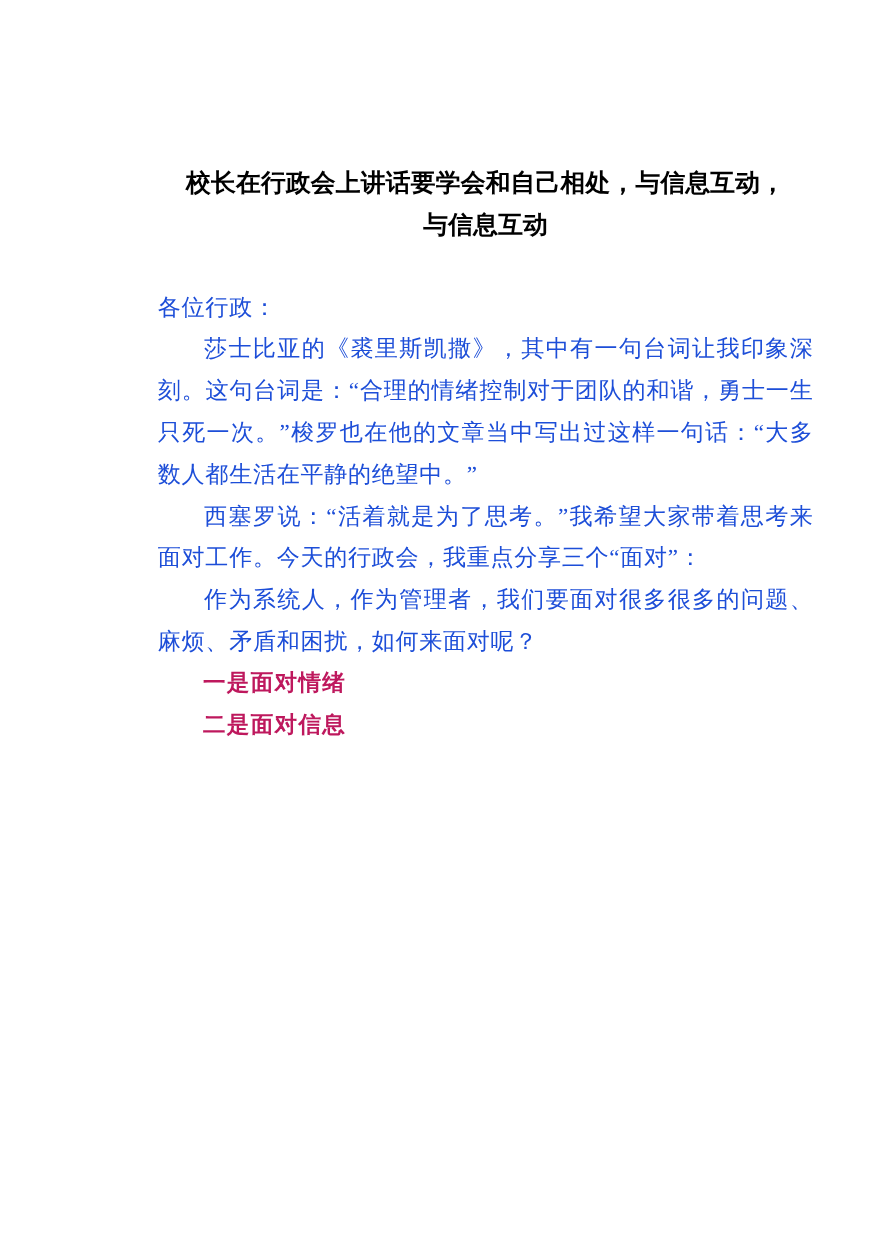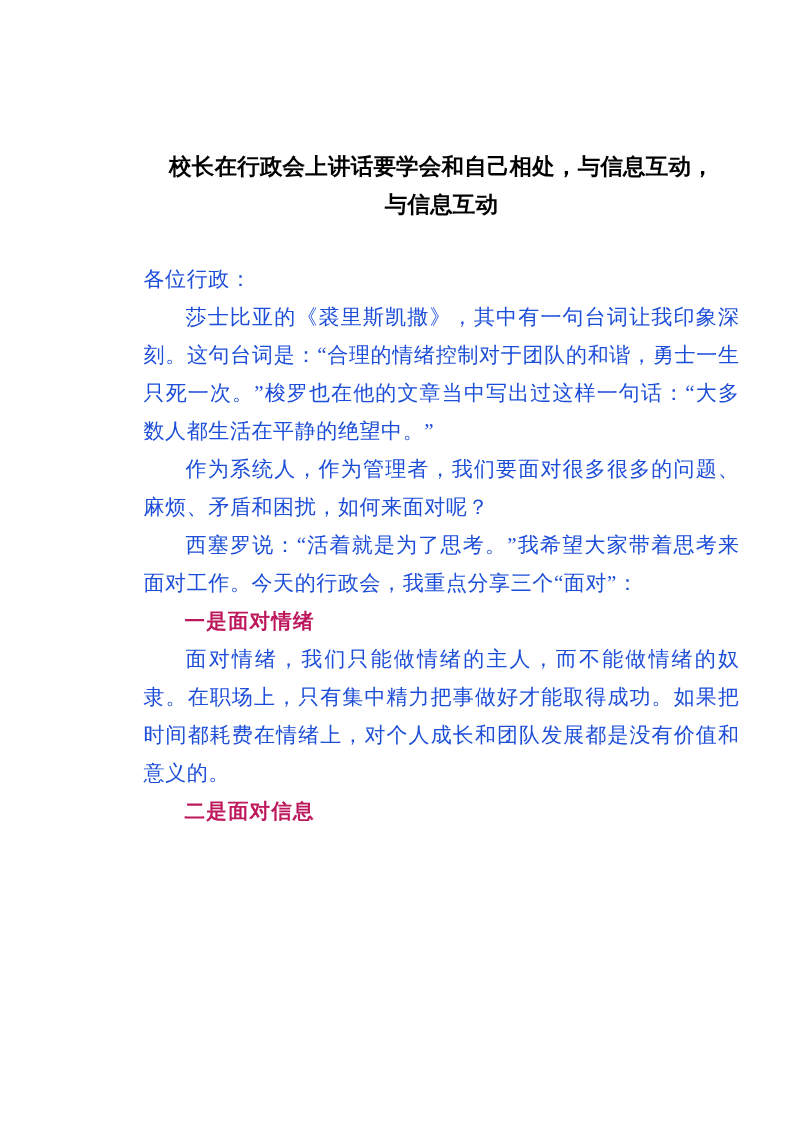--- a/index.html
+++ b/index.html
@@ -87,25 +87,24 @@
       <span>校长在行政会上讲话要学会和自己相处，与信息互动，</span><br>
       <span>与信息互动</span>
     </h1>
 
     <div class="title-gap"></div>
 
     <p class="para noindent">各位行政：</p>
 
     <p class="para indent">莎士比亚的《裘里斯凯撒》，其中有一句台词让我印象深刻。这句台词是：“合理的情绪控制对于团队的和谐，勇士一生只死一次。”梭罗也在他的文章当中写出过这样一句话：“大多数人都生活在平静的绝望中。”</p>
 
+    <p class="para indent">西塞罗说：“活着就是为了思考。”我希望大家带着思考来面对工作。今天的行政会，我重点分享三个“面对”：</p>
+
     <p class="para indent">作为系统人，作为管理者，我们要面对很多很多的问题、麻烦、矛盾和困扰，如何来面对呢？</p>
-
-    <p class="para indent">西塞罗说：“活着就是为了思考。”我希望大家带着思考来面对工作。今天的行政会，我重点分享三个“面对”：</p>
 
     <p class="section-head">一是面对情绪</p>
 
 
-    <p class="para indent">面对情绪，我们只能做情绪的主人，而不能做情绪的奴隶。在职场上，只有集中精力把事做好才能取得成功。如果把时间都耗费在情绪上，对个人成长和团队发展都是没有价值和意义的。</p>
 
     <p class="section-head">二是面对信息</p>
 
   </div>
 </div>
 
 </body></html>

